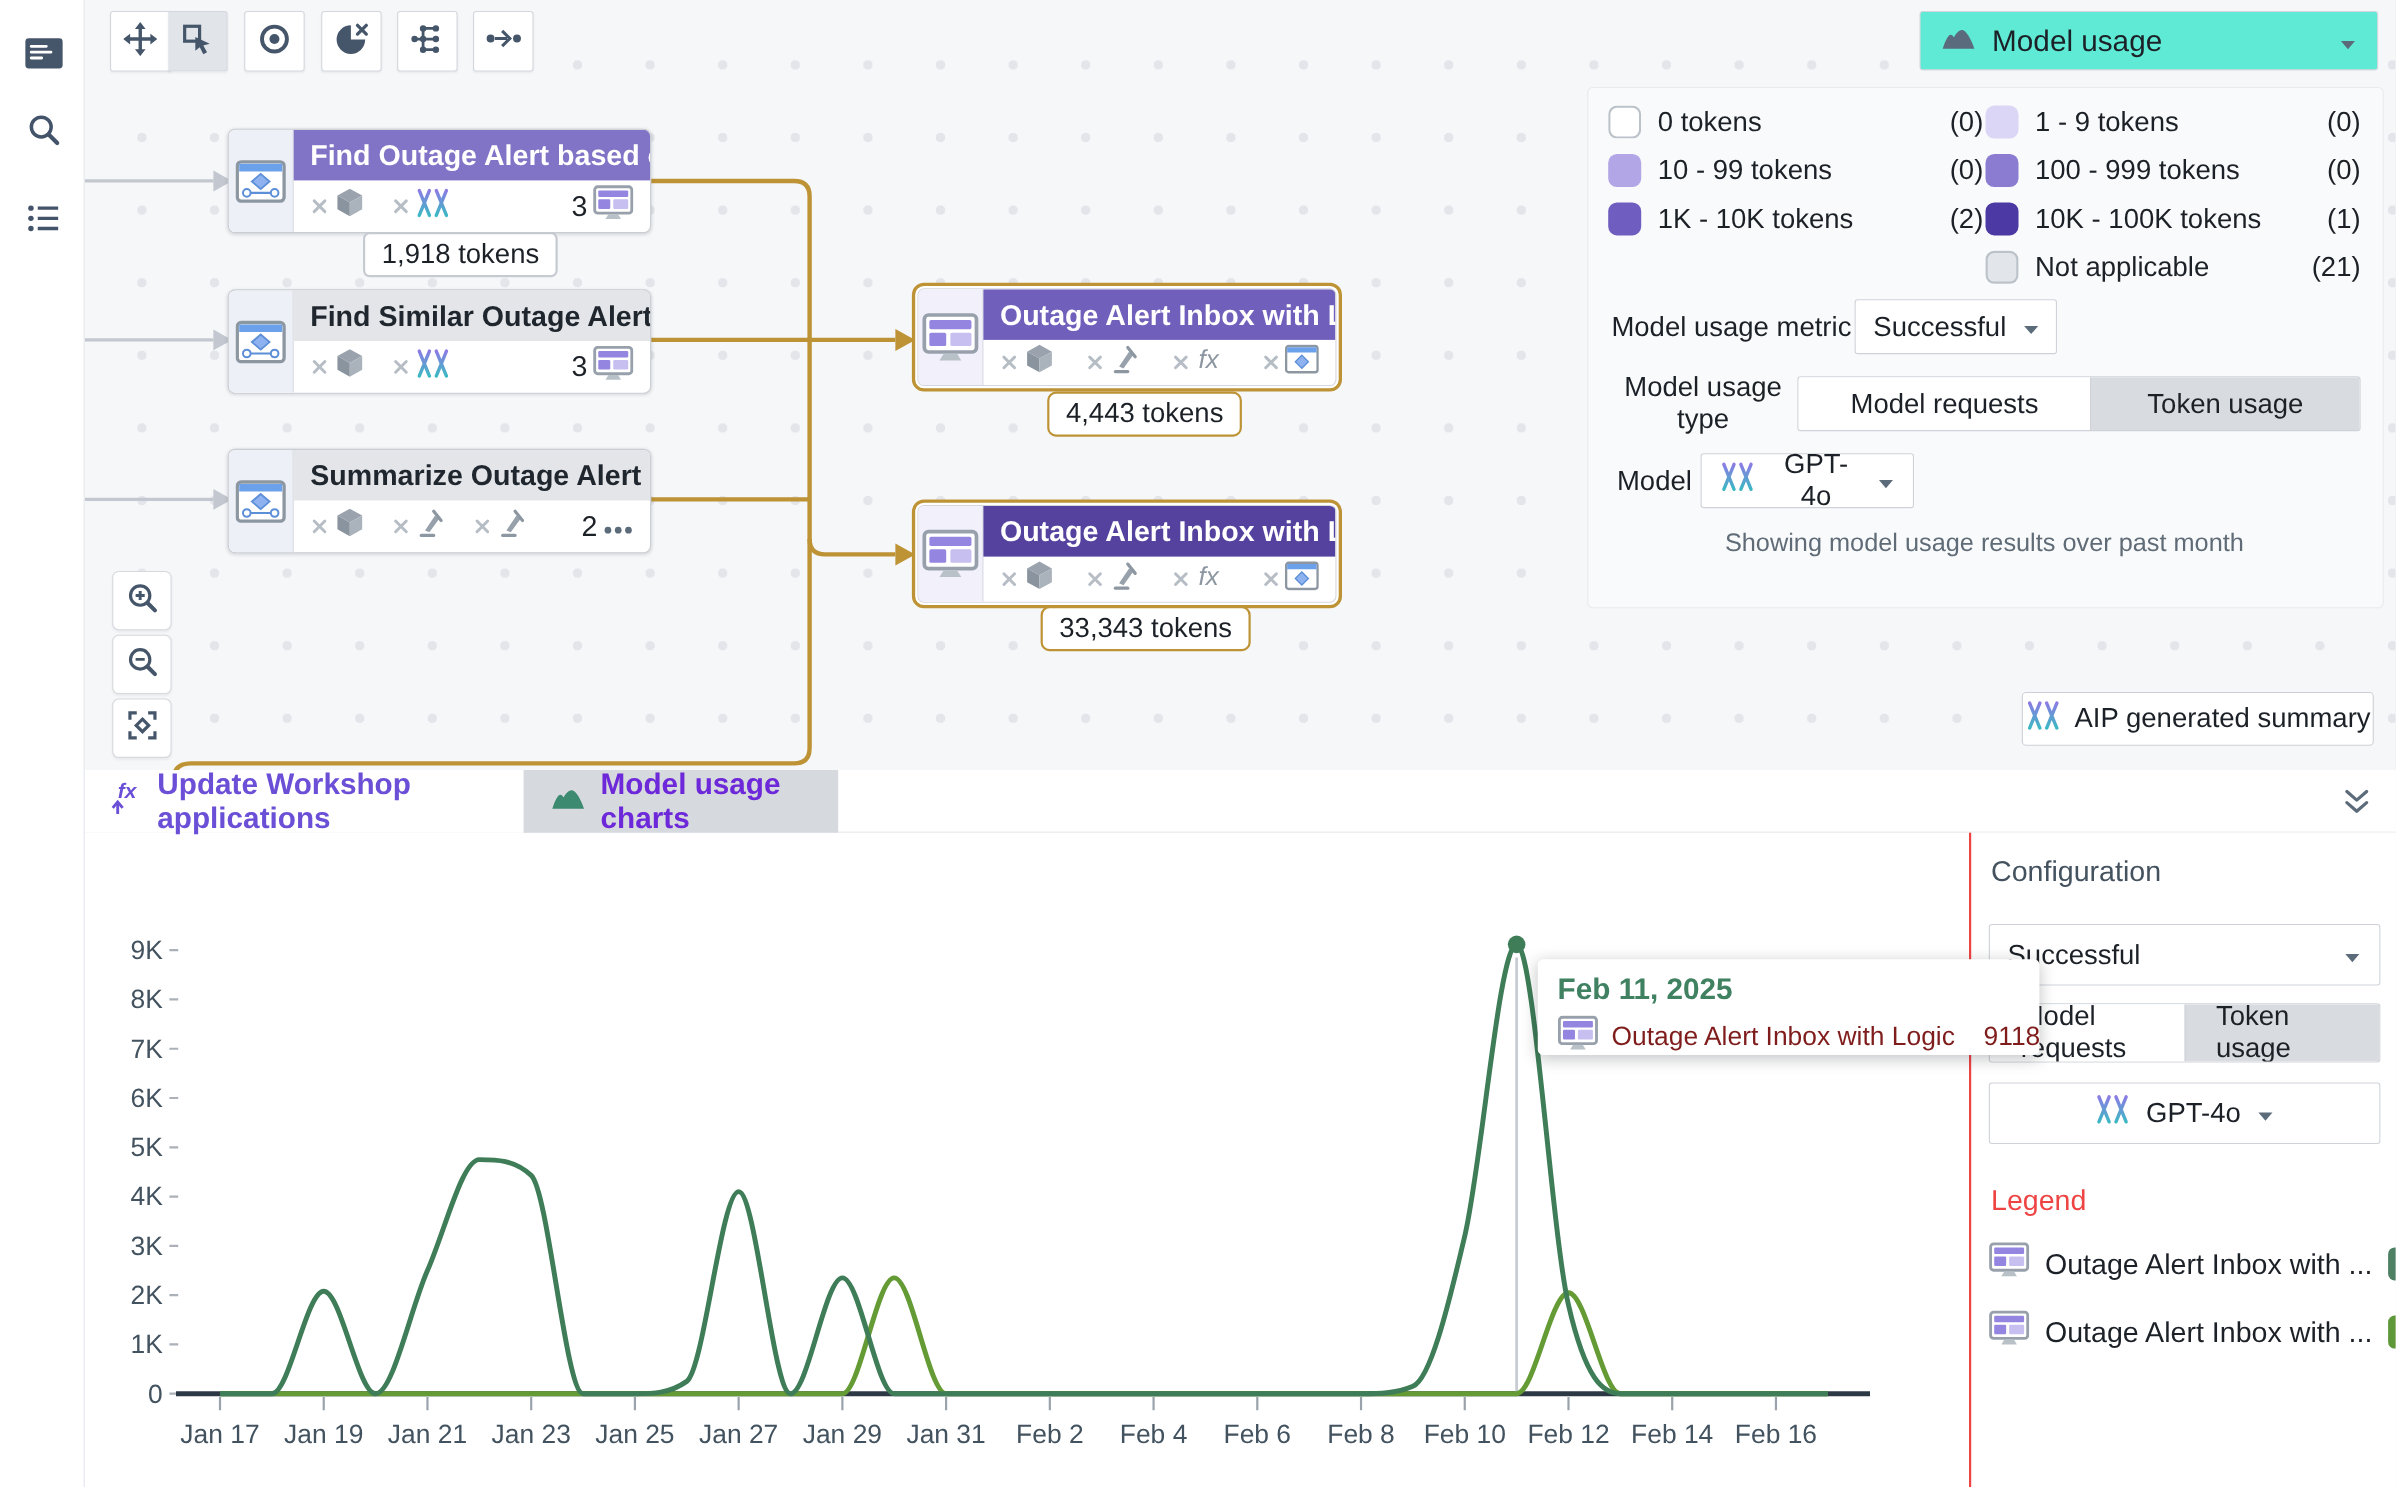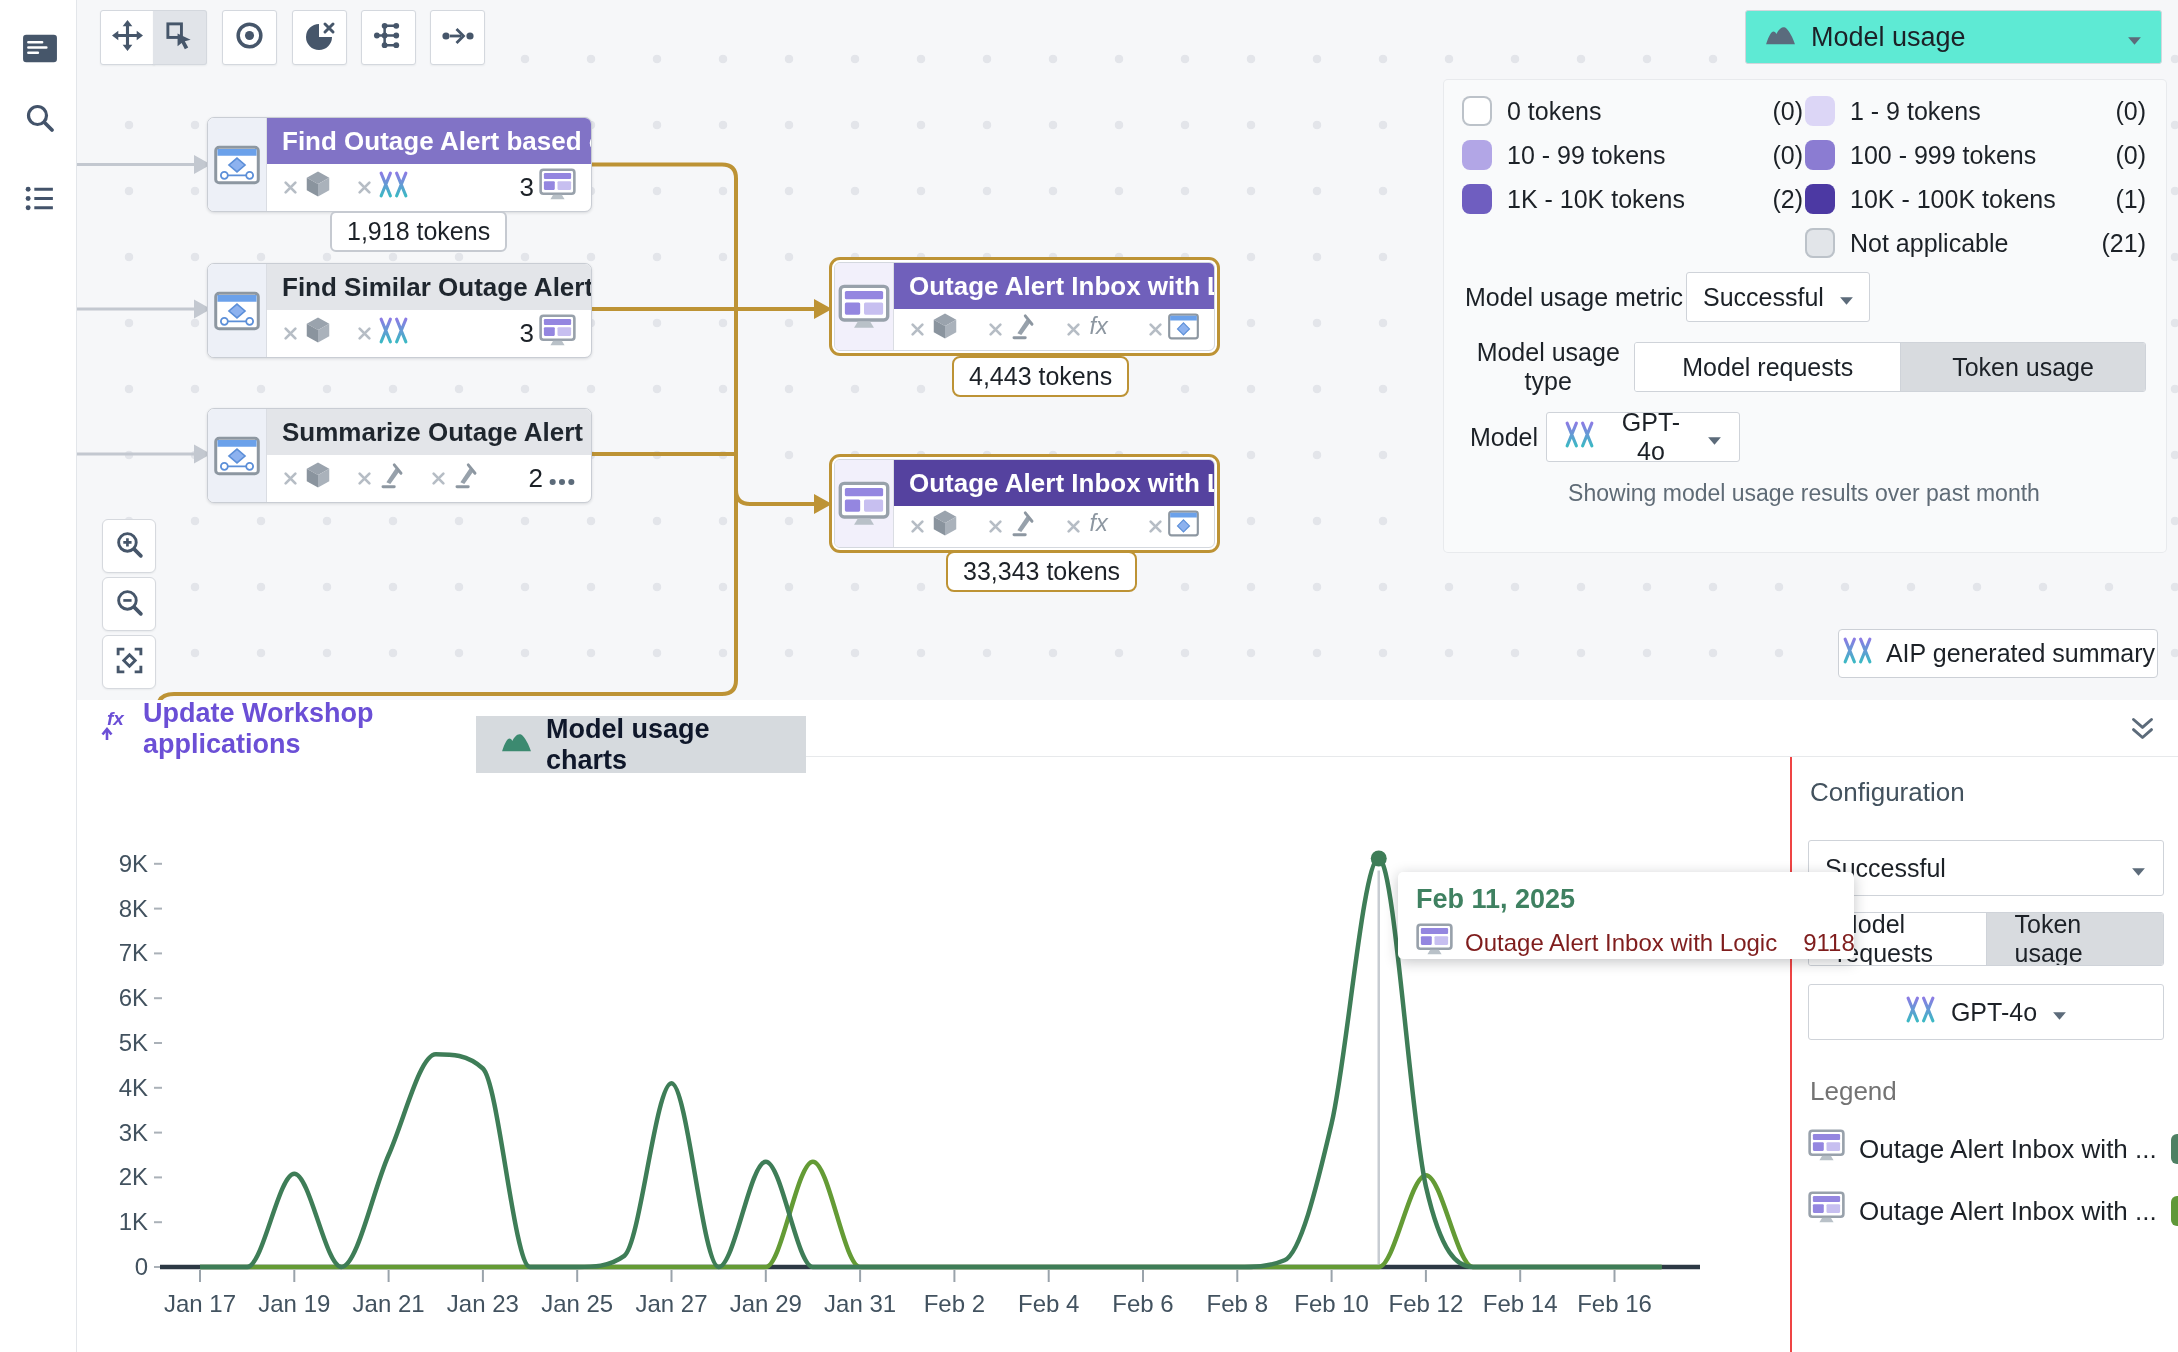--- a/index.html
+++ b/index.html
@@ -75,35 +75,35 @@
 
   
   .aip-btn{position:absolute;left:1838px;top:629px;width:320px;height:49px;background:#fff;border:1px solid #ccd0d6;
     border-radius:4px;display:flex;align-items:center;justify-content:center;gap:12px;font-size:25px;z-index:3;box-sizing:border-box;cursor:pointer;}
 
   
   .bottom{position:absolute;left:76px;top:700px;width:2102px;height:652px;background:#fff;z-index:4;}
   .tabbar{position:absolute;left:0;top:0;width:2102px;height:57px;background:#fff;border-bottom:1px solid #e7e9eb;box-sizing:border-box;}
   .tab{position:absolute;top:0;height:57px;display:flex;align-items:center;gap:13px;font-size:27px;font-weight:bold;padding:0 24px;box-sizing:border-box;cursor:pointer;}
   .tab1{left:0;width:400px;color:#6b4fd6;background:#fff;}
-  .tab2{left:400px;width:330px;color:#0f172a;background:#d6dade;margin-top:16px;}
+  .tab2{left:400px;width:286px;color:#6d28d9;background:#d6dade;}
   .collapse{position:absolute;right:22px;top:16px;cursor:pointer;}
 
   
   .chart-wrap{position:absolute;left:0;top:57px;width:1714px;height:595px;}
   svg text{font-family:"Liberation Sans",sans-serif;}
 
   
   .config{position:absolute;left:1714px;top:57px;width:388px;height:595px;background:#fff;border-left:2px solid #ef4444;box-sizing:border-box;padding:16px 16px 0 16px;}
   .cfg-h{font-size:26px;color:#43525e;margin:4px 0 0 2px;}
   .cfg-sel{margin-top:32px;width:356px;height:56px;}
   .cfg-seg{margin-top:16px;width:356px;height:54px;}
   .cfg-seg .seg-btn{flex:1;}
   .cfg-model{margin-top:18px;width:356px;height:56px;justify-content:center;}
-  .legend-h{font-size:26px;color:#737373;margin:36px 0 0 2px;}
+  .legend-h{font-size:26px;color:#ef4444;margin:36px 0 0 2px;}
   .leg-item{display:flex;align-items:center;gap:14px;margin-top:22px;font-size:26px;}
   .leg-item .lbl{flex:1;white-space:nowrap;}
   .leg-sw{width:30px;height:30px;border-radius:6px;flex:0 0 auto;}
 
   
   .tooltip{position:absolute;left:1398px;top:872px;width:456px;height:87px;background:#fff;border-radius:5px;
     box-shadow:0 3px 14px rgba(20,25,32,.25);z-index:10;box-sizing:border-box;padding:12px 18px;}
   .tt-date{color:#3f8161;font-weight:bold;font-size:27px;}
   .tt-row{display:flex;align-items:center;gap:12px;margin-top:8px;font-size:24px;color:#7f1d1d;white-space:nowrap;}
   .tt-val{margin-left:14px;}

